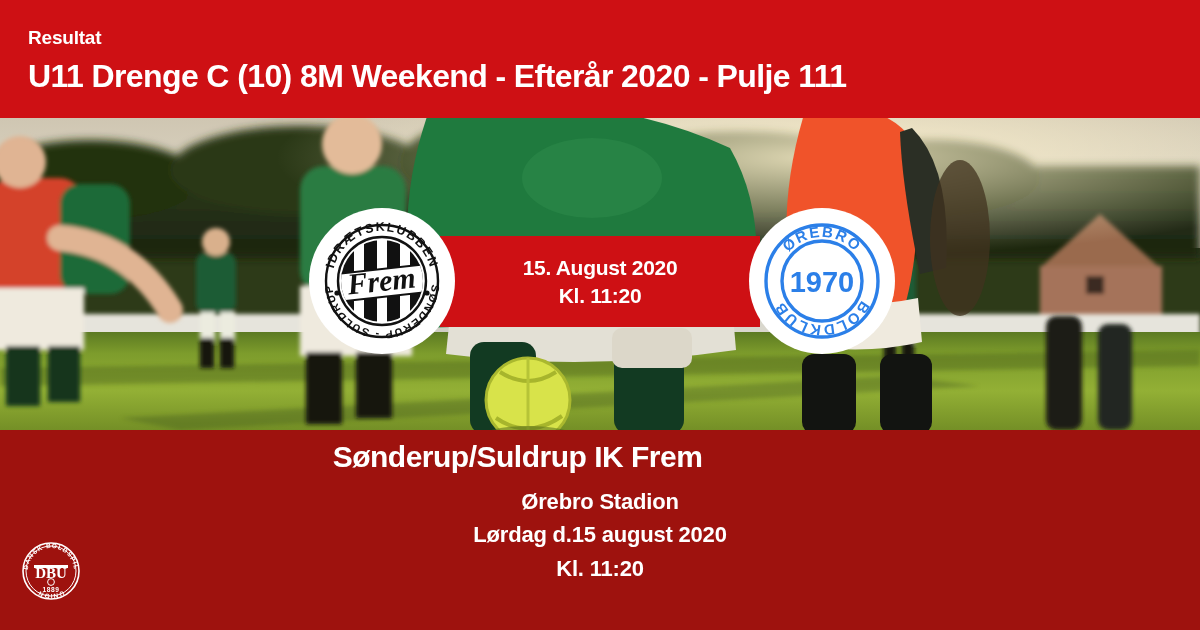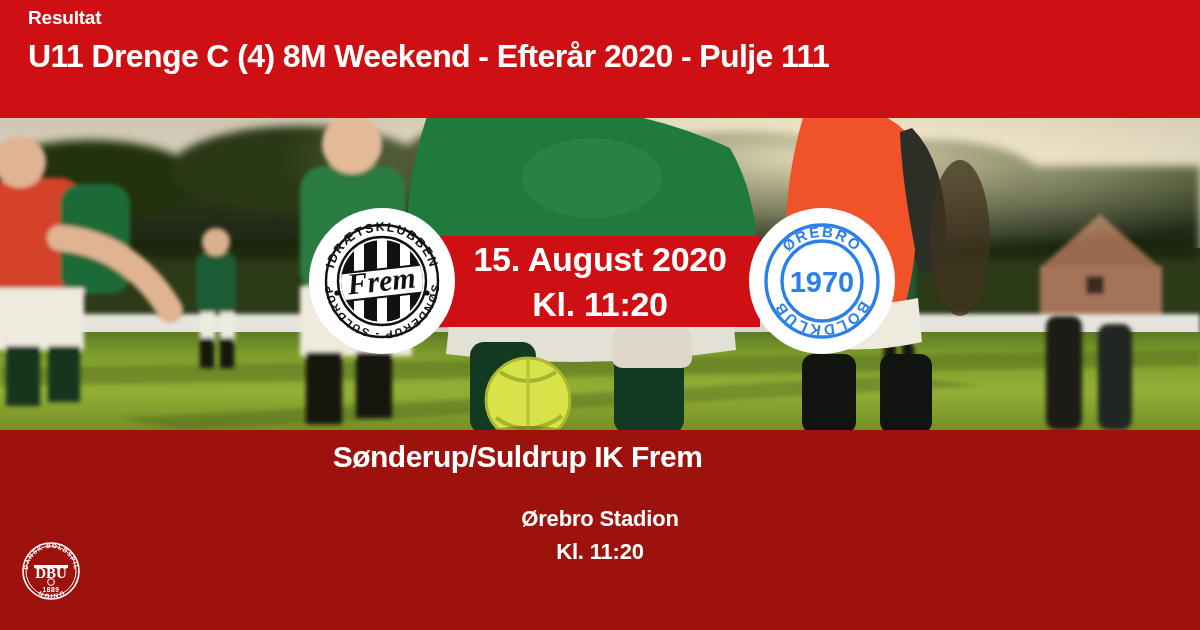--- a/index.html
+++ b/index.html
@@ -14,21 +14,21 @@
     width: 1200px; height: 630px;
     background: #9E120E;
     overflow: hidden;
   }
 
   
   .header {
     position: absolute; left: 0; top: 0;
     width: 1200px; height: 118px;
     background: #CE1014;
-    padding: 8px 0 0 28px;
+    padding: 28px 0 0 28px;
   }
   .header-kicker {
     color: #ffffff;
     font-size: 19px;
     font-weight: bold;
     letter-spacing: -0.2px;
     line-height: 1;
     margin-bottom: 13px;
   }
   .header-title {
@@ -54,21 +54,21 @@
     position: absolute;
     left: 440px; top: 236px;
     width: 320px; height: 91px;
     background: #CE1014;
     display: flex; flex-direction: column;
     align-items: center; justify-content: center;
     z-index: 3;
   }
   .date-banner .line {
     color: #ffffff;
-    font-size: 34px;
+    font-size: 21px;
     font-weight: bold;
     line-height: 1.32;
     letter-spacing: -0.3px;
     white-space: nowrap;
   }
 
   
   .crest {
     position: absolute;
     width: 146px; height: 146px;
@@ -95,21 +95,21 @@
     color: #ffffff;
     font-size: 30px;
     font-weight: bold;
     letter-spacing: -0.5px;
     white-space: nowrap;
   }
 
   
   .venue {
     position: absolute;
-    left: 0; top: 502px;
+    left: 0; top: 485px;
     width: 1200px;
     text-align: center;
     z-index: 2;
   }
   .venue .line {
     color: #ffffff;
     font-size: 22px;
     font-weight: bold;
     line-height: 1.52;
     letter-spacing: -0.2px;
@@ -131,21 +131,21 @@
     letter-spacing: 0.6px;
   }
 </style>
 </head>
 <body>
 
 <div class="poster">
 
   <div class="header">
     <div class="header-kicker">Resultat</div>
-    <div class="header-title">U11 Drenge C (4) 8M Weekend - Efterår 2020 - Pulje 111</div>
+    <div class="header-title">U11 Drenge C (10) 8M Weekend - Efterår 2020 - Pulje 111</div>
   </div>
 
   <div class="photo">
     <svg viewBox="0 0 1200 312" preserveAspectRatio="none" aria-hidden="true">
       <defs>
         <linearGradient id="skyG" x1="0" y1="0" x2="0" y2="1">
           <stop offset="0%" stop-color="#cfc6b2"></stop>
           <stop offset="60%" stop-color="#ddd6c4"></stop>
           <stop offset="100%" stop-color="#c2bda6"></stop>
         </linearGradient>
@@ -325,20 +325,21 @@
       <text x="63" y="74" text-anchor="middle" font-family="'Liberation Sans', sans-serif" font-size="29" font-weight="bold" fill="#2B7FE8">1970</text>
     </svg>
   </div>
 
   <div class="teams">
     <div class="team-name">Sønderup/Suldrup IK Frem</div>
   </div>
 
   <div class="venue">
     <div class="line">Ørebro Stadion</div>
+    <div class="line">Lørdag d.15 august 2020</div>
     <div class="line">Kl. 11:20</div>
   </div>
 
   <div class="footer-logo">
     <svg class="dbu-mark" viewBox="0 0 62 62" aria-hidden="true">
       <defs>
         <path id="dbuTop" d="M 31 31 m -23 0 a 23 23 0 0 1 46 0" fill="none"></path>
         <path id="dbuBot" d="M 31 31 m 23 0 a 23 23 0 0 1 -46 0" fill="none"></path>
       </defs>
       <circle cx="31" cy="31" r="28" fill="none" stroke="#ffffff" stroke-width="1.6"></circle>

